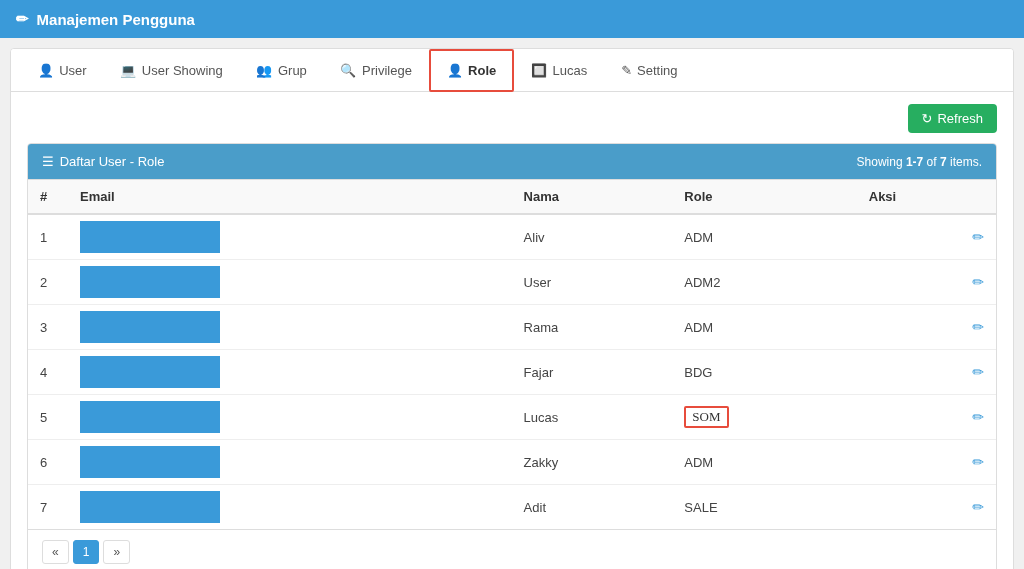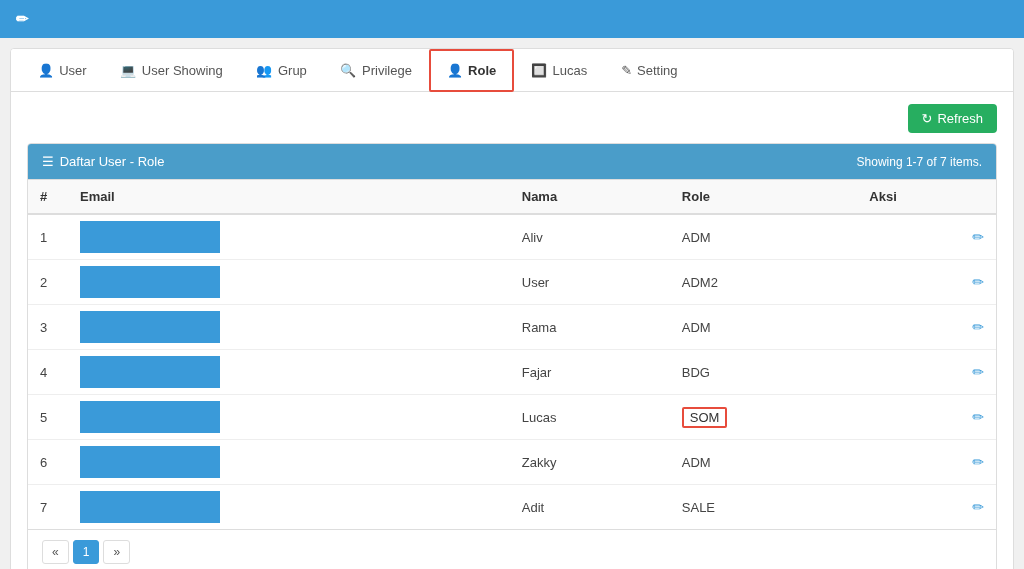--- a/index.html
+++ b/index.html
@@ -96,21 +96,21 @@
       display: flex;
       align-items: center;
       gap: 6px;
     }
 
     .table-header-info {
       font-size: 12px;
     }
 
     .table-header-info strong {
-      font-weight: normal;
+      font-weight: bold;
     }
 
     table {
       width: 100%;
       border-collapse: collapse;
     }
 
     thead th {
       background: #f9f9f9;
       border-bottom: 2px solid #ddd;
@@ -141,20 +141,21 @@
       height: 32px;
       display: block;
     }
 
     td.email-col {
       padding: 6px 12px;
     }
 
     .role-badge {
       display: inline-block;
+      font-family: Liberation Serif, serif;
     }
 
     .role-badge.highlighted {
       border: 2px solid #e74c3c;
       padding: 1px 6px;
       border-radius: 2px;
       color: #333;
     }
 
     .btn-edit {
@@ -185,20 +186,21 @@
       font-size: 12px;
       color: #555;
     }
     .page-btn.active { background: #3a9ad9; color: white; border-color: #3a9ad9; }
   </style>
 </head>
 <body>
 
 <div class="app-header">
   <span>✏</span>
+  <span>Manajemen Pengguna</span>
 </div>
 
 <div class="main-container">
   <nav class="nav-tabs">
     <a class="nav-tab">
       <span>👤</span>
       <span>User</span>
     </a>
     <a class="nav-tab">
       <span>💻</span>

